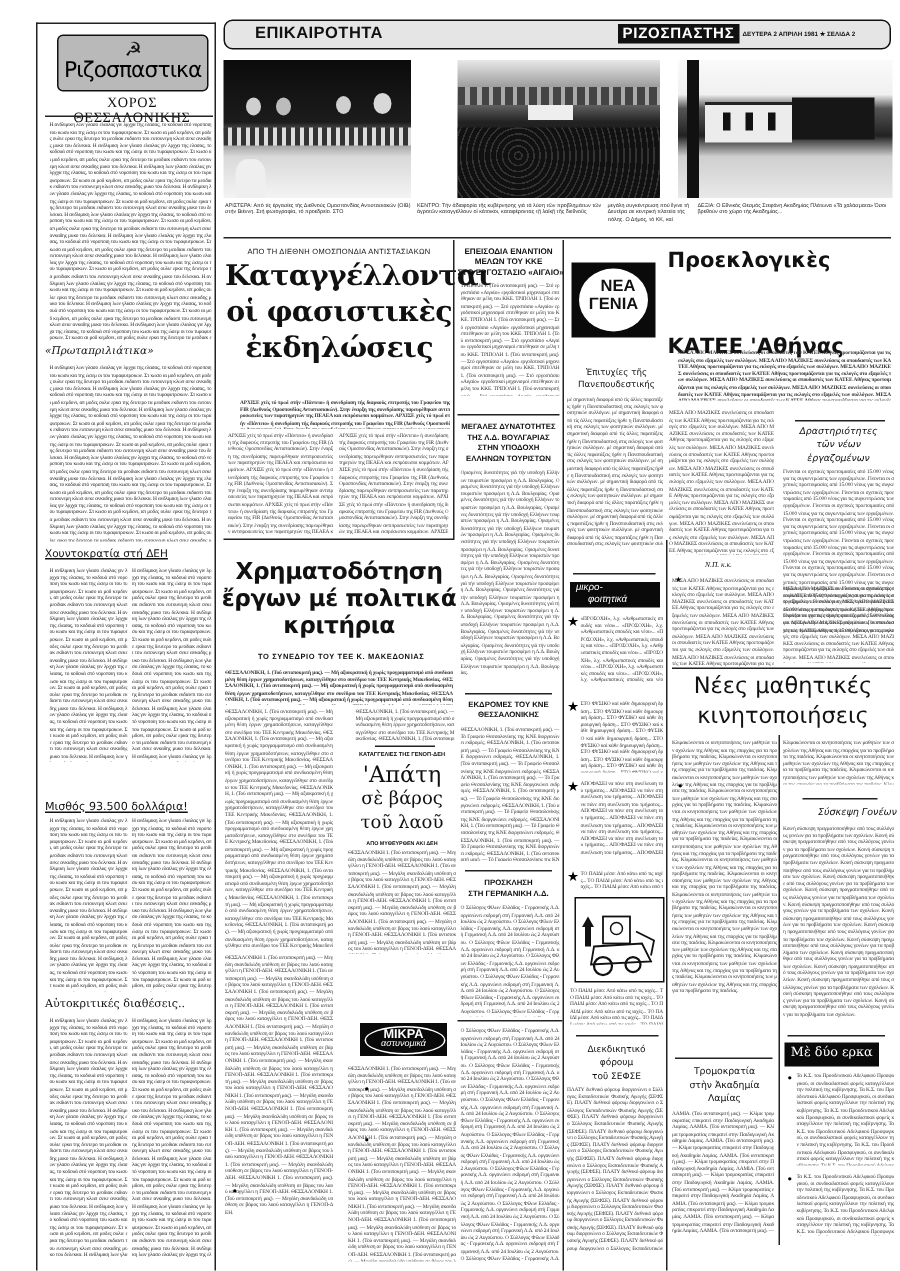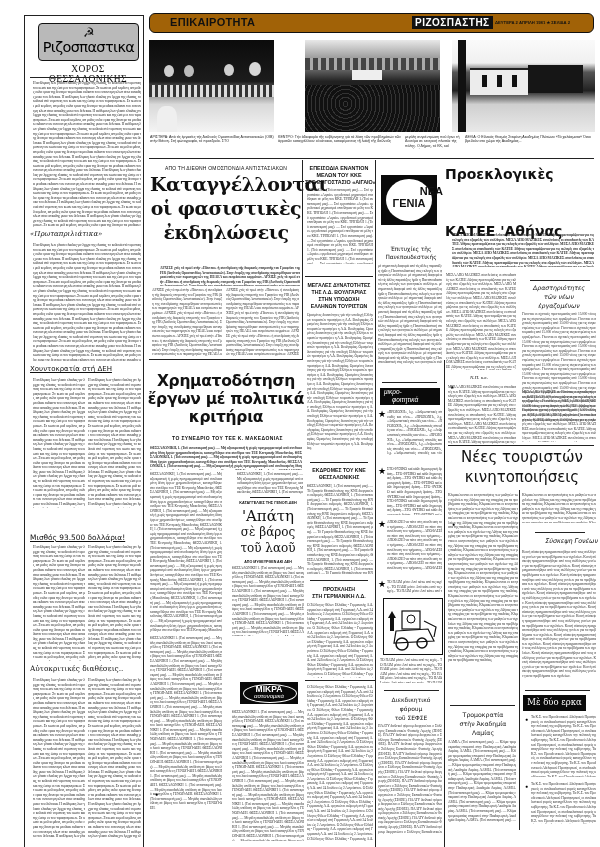--- a/index.html
+++ b/index.html
@@ -17,21 +17,21 @@
   .star { position: absolute; font-size: 9px; line-height: 9px; color: #000; }
   .cond { font-family: "Liberation Sans Narrow", "Liberation Sans", sans-serif; }
 </style>
 </head>
 <body>
 
 <div class="vline" style="left:24px;top:15px;height:832px;"></div>
 <div class="hline" style="left:24px;top:15px;width:120px;"></div>
 <div class="vline" style="left:143px;top:15px;height:832px;"></div>
 
-<div class="abs" style="left:149px;top:13px;width:443px;height:18px;border:1px solid #111;border-radius:6px;background:#a16207;">
+<div class="abs" style="left:149px;top:13px;width:443px;height:18px;border:1px solid #111;border-radius:6px;background:#e5e5e5;">
   <span class="abs" style="left:20px;top:2px;font-family:'Liberation Sans',sans-serif;font-weight:bold;font-size:11px;letter-spacing:0.3px;">ΕΠΙΚΑΙΡΟΤΗΤΑ</span>
   <span class="abs" style="left:262px;top:2px;background:#111;color:#fff;font-family:'Liberation Sans',sans-serif;font-weight:bold;font-size:10px;padding:1px 3px;letter-spacing:0.5px;">ΡΙΖΟΣΠΑΣΤΗΣ</span>
   <span class="abs" style="left:345px;top:6px;font-family:'Liberation Sans',sans-serif;font-size:4.2px;font-weight:bold;white-space:nowrap;">ΔΕΥΤΕΡΑ 2 ΑΠΡΙΛΗ 1981 ★ ΣΕΛΙΔΑ 2</span>
 </div>
 
 <div class="abs" style="left:38px;top:23px;width:99px;height:36px;border:1px solid #111;border-radius:4px;background:#b9b9b9;">
   <span class="abs" style="left:44px;top:2px;font-size:13px;line-height:13px;color:#111;">☭</span>
   <span class="abs" style="left:3px;top:15px;width:93px;text-align:center;font-family:'DejaVu Sans',sans-serif;font-size:14.5px;letter-spacing:-0.6px;color:#000;">Ριζοσπαστικα</span>
 </div>
 <div class="abs" style="left:36px;top:64px;width:104px;text-align:center;font-size:9.5px;letter-spacing:0.4px;">ΧΟΡΟΣ ΘΕΣΣΑΛΟΝΙΚΗΣ</div>
@@ -145,21 +145,21 @@
   <div>ΠΡΟΣΚΛΗΣΗ</div>
   <div>ΣΤΗ ΓΕΡΜΑΝΙΚΗ Λ.Δ.</div>
 </div>
 <div class="txt" style="left:307px;top:603px;width:66px;height:75px;">Ο Σύλλογος Φίλων Ελλάδας - Γερμανικής Λ.Δ. οργανώνει εκδρομή στή Γερμανική Λ.Δ. από 24 Ιουλίου ώς 2 Αυγούστου. Ο Σύλλογος Φίλων Ελλάδας - Γερμανικής Λ.Δ. οργανώνει εκδρομή στή Γερμανική Λ.Δ. από 24 Ιουλίου ώς 2 Αυγούστου. Ο Σύλλογος Φίλων Ελλάδας - Γερμανικής Λ.Δ. οργανώνει εκδρομή στή Γερμανική Λ.Δ. από 24 Ιουλίου ώς 2 Αυγούστου. Ο Σύλλογος Φίλων Ελλάδας - Γερμανικής Λ.Δ. οργανώνει εκδρομή στή Γερμανική Λ.Δ. από 24 Ιουλίου ώς 2 Αυγούστου. Ο Σύλλογος Φίλων Ελλάδας - Γερμανικής Λ.Δ. οργανώνει εκδρομή στή Γερμανική Λ.Δ. από 24 Ιουλίου ώς 2 Αυγούστου. Ο Σύλλογος Φίλων Ελλάδας - Γερμανικής Λ.Δ. οργανώνει εκδρομή στή Γερμανική Λ.Δ. από 24 Ιουλίου ώς 2 Αυγούστου. Ο Σύλλογος Φίλων Ελλάδας - Γερμανικής Λ.Δ. οργανώνει εκδρομή στή Γερμανική Λ.Δ. από 24 Ιουλίου ώς 2 Αυγούστου. Ο Σύλλογος Φίλων Ελλάδας - Γερμανικής Λ.Δ. οργανώνει εκδρομή στή Γερμανική Λ.Δ. από 24 Ιουλίου ώς 2 Αυγούστου. Ο Σύλλογος Φίλων Ελλάδας - Γερμανικής Λ.Δ. οργανώνει εκδρομή στή Γερμανική Λ.Δ. από 24 Ιουλίου ώς 2 Αυγούστου. Ο Σύλλογος Φίλων Ελλάδας - Γερμανικής Λ.Δ. οργανώνει εκδρομή στή Γερμανική Λ.Δ. από 24 Ιουλίου ώς 2 Αυγούστου. Ο Σύλλογος Φίλων Ελλάδας - Γερμανικής Λ.Δ. οργανώνει εκδρομή στή Γερμανική Λ.Δ. από 24 Ιουλίου ώς 2 Αυγούστου. Ο Σύλλογος Φίλων Ελλάδας - Γερμανικής Λ.Δ. οργανώνει εκδρομή στή Γερμανική Λ.Δ. από 24 Ιουλίου ώς 2 Αυγούστου. Ο Σύλλογος Φίλων Ελλάδας - Γερμανικής Λ.Δ. οργανώνει εκδρομή στή Γερμανική Λ.Δ. από 24 Ιουλίου ώς 2 Αυγούστου. Ο Σύλλογος Φίλων Ελλάδας - Γερμανικής Λ.Δ. οργανώνει εκδρομή στή Γερμανική Λ.Δ. από 24 Ιουλίου ώς 2 Αυγούστου. Ο Σύλλογος Φίλων Ελλάδας - Γερμανικής Λ.Δ. οργανώνει εκδρομή στή Γερμανική Λ.Δ. από 24 Ιουλίου ώς 2 Αυγούστου.</div>
 <div class="hline" style="left:305px;top:680px;width:70px;"></div>
 <div class="txt" style="left:307px;top:685px;width:66px;height:156px;">Ο Σύλλογος Φίλων Ελλάδας - Γερμανικής Λ.Δ. οργανώνει εκδρομή στή Γερμανική Λ.Δ. από 24 Ιουλίου ώς 2 Αυγούστου. Ο Σύλλογος Φίλων Ελλάδας - Γερμανικής Λ.Δ. οργανώνει εκδρομή στή Γερμανική Λ.Δ. από 24 Ιουλίου ώς 2 Αυγούστου. Ο Σύλλογος Φίλων Ελλάδας - Γερμανικής Λ.Δ. οργανώνει εκδρομή στή Γερμανική Λ.Δ. από 24 Ιουλίου ώς 2 Αυγούστου. Ο Σύλλογος Φίλων Ελλάδας - Γερμανικής Λ.Δ. οργανώνει εκδρομή στή Γερμανική Λ.Δ. από 24 Ιουλίου ώς 2 Αυγούστου. Ο Σύλλογος Φίλων Ελλάδας - Γερμανικής Λ.Δ. οργανώνει εκδρομή στή Γερμανική Λ.Δ. από 24 Ιουλίου ώς 2 Αυγούστου. Ο Σύλλογος Φίλων Ελλάδας - Γερμανικής Λ.Δ. οργανώνει εκδρομή στή Γερμανική Λ.Δ. από 24 Ιουλίου ώς 2 Αυγούστου. Ο Σύλλογος Φίλων Ελλάδας - Γερμανικής Λ.Δ. οργανώνει εκδρομή στή Γερμανική Λ.Δ. από 24 Ιουλίου ώς 2 Αυγούστου. Ο Σύλλογος Φίλων Ελλάδας - Γερμανικής Λ.Δ. οργανώνει εκδρομή στή Γερμανική Λ.Δ. από 24 Ιουλίου ώς 2 Αυγούστου. Ο Σύλλογος Φίλων Ελλάδας - Γερμανικής Λ.Δ. οργανώνει εκδρομή στή Γερμανική Λ.Δ. από 24 Ιουλίου ώς 2 Αυγούστου. Ο Σύλλογος Φίλων Ελλάδας - Γερμανικής Λ.Δ. οργανώνει εκδρομή στή Γερμανική Λ.Δ. από 24 Ιουλίου ώς 2 Αυγούστου. Ο Σύλλογος Φίλων Ελλάδας - Γερμανικής Λ.Δ. οργανώνει εκδρομή στή Γερμανική Λ.Δ. από 24 Ιουλίου ώς 2 Αυγούστου. Ο Σύλλογος Φίλων Ελλάδας - Γερμανικής Λ.Δ. οργανώνει εκδρομή στή Γερμανική Λ.Δ. από 24 Ιουλίου ώς 2 Αυγούστου. Ο Σύλλογος Φίλων Ελλάδας - Γερμανικής Λ.Δ. οργανώνει εκδρομή στή Γερμανική Λ.Δ. από 24 Ιουλίου ώς 2 Αυγούστου. Ο Σύλλογος Φίλων Ελλάδας - Γερμανικής Λ.Δ. οργανώνει εκδρομή στή Γερμανική Λ.Δ. από 24 Ιουλίου ώς 2 Αυγούστου. Ο Σύλλογος Φίλων Ελλάδας - Γερμανικής Λ.Δ. οργανώνει εκδρομή στή Γερμανική Λ.Δ. από 24 Ιουλίου ώς 2 Αυγούστου.</div>
 <div class="vline" style="left:375px;top:160px;height:687px;"></div>
 
 <div class="abs" style="left:381px;top:175px;width:56px;height:50px;background:#0a0a0a;">
   <div class="abs" style="left:5px;top:4px;width:46px;height:42px;background:#fff;border-radius:50%;"></div>
-  <span class="abs" style="left:0;top:10px;width:62px;text-align:right;font-family:'Liberation Sans',sans-serif;font-weight:bold;font-size:11px;line-height:12px;">ΝΕΑ</span>
+  <span class="abs" style="left:0;top:10px;width:62px;text-align:center;font-family:'Liberation Sans',sans-serif;font-weight:bold;font-size:11px;line-height:12px;">ΝΕΑ</span>
   <span class="abs" style="left:0;top:22px;width:56px;text-align:center;font-family:'Liberation Sans',sans-serif;font-weight:bold;font-size:11px;line-height:12px;">ΓΕΝΙΑ</span>
 </div>
 <div class="abs" style="left:378px;top:245px;width:66px;text-align:center;font-family:'DejaVu Sans',sans-serif;font-size:5.8px;line-height:8px;">
   <div>Ἐπιτυχίες τῆς</div>
   <div>Πανεπουδεστικής</div>
 </div>
 <div class="txt" style="left:378px;top:264px;width:64px;height:100px;">μέ σημαντική διαφορά από τίς άλλες παρατάξεις ήρθε η Πανσπουδαστική στις εκλογές των φοιτητικών συλλόγων. μέ σημαντική διαφορά από τίς άλλες παρατάξεις ήρθε η Πανσπουδαστική στις εκλογές των φοιτητικών συλλόγων. μέ σημαντική διαφορά από τίς άλλες παρατάξεις ήρθε η Πανσπουδαστική στις εκλογές των φοιτητικών συλλόγων. μέ σημαντική διαφορά από τίς άλλες παρατάξεις ήρθε η Πανσπουδαστική στις εκλογές των φοιτητικών συλλόγων. μέ σημαντική διαφορά από τίς άλλες παρατάξεις ήρθε η Πανσπουδαστική στις εκλογές των φοιτητικών συλλόγων. μέ σημαντική διαφορά από τίς άλλες παρατάξεις ήρθε η Πανσπουδαστική στις εκλογές των φοιτητικών συλλόγων. μέ σημαντική διαφορά από τίς άλλες παρατάξεις ήρθε η Πανσπουδαστική στις εκλογές των φοιτητικών συλλόγων. μέ σημαντική διαφορά από τίς άλλες παρατάξεις ήρθε η Πανσπουδαστική στις εκλογές των φοιτητικών συλλόγων. μέ σημαντική διαφορά από τίς άλλες παρατάξεις ήρθε η Πανσπουδαστική στις εκλογές των φοιτητικών συλλόγων. μέ σημαντική διαφορά από τίς άλλες παρατάξεις ήρθε η Πανσπουδαστική στις εκλογές των φοιτητικών συλλόγων. μέ σημαντική διαφορά από τίς άλλες παρατάξεις ήρθε η Πανσπουδαστική στις εκλογές των φοιτητικών συλλόγων. μέ σημαντική διαφορά από τίς άλλες παρατάξεις ήρθε η Πανσπουδαστική στις εκλογές των φοιτητικών συλλόγων. μέ σημαντική διαφορά από τίς άλλες παρατάξεις ήρθε η Πανσπουδαστική στις εκλογές των φοιτητικών συλλόγων. μέ σημαντική διαφορά από τίς άλλες παρατάξεις ήρθε η Πανσπουδαστική στις εκλογές των φοιτητικών συλλόγων. μέ σημαντική διαφορά από τίς άλλες παρατάξεις ήρθε η Πανσπουδαστική στις εκλογές των φοιτητικών συλλόγων.</div>
 
 <div class="abs" style="left:445px;top:165px;width:152px;text-align:left;font-family:'DejaVu Sans',sans-serif;font-weight:bold;">
   <div style="font-size:14px;line-height:19px;">Προεκλογικὲς</div>
@@ -211,21 +211,21 @@
   <div>φόρουμ</div>
   <div>τοῦ ΣΕΦΣΕ</div>
 </div>
 <div class="txt" style="left:378px;top:724px;width:64px;height:110px;">ΠΛΑΤΥ διεθνικό φόρουμ διοργανώνει ο Σύλλογος Εκπαιδευτικών Φυσικής Αγωγής (ΣΕΦΣΕ). ΠΛΑΤΥ διεθνικό φόρουμ διοργανώνει ο Σύλλογος Εκπαιδευτικών Φυσικής Αγωγής (ΣΕΦΣΕ). ΠΛΑΤΥ διεθνικό φόρουμ διοργανώνει ο Σύλλογος Εκπαιδευτικών Φυσικής Αγωγής (ΣΕΦΣΕ). ΠΛΑΤΥ διεθνικό φόρουμ διοργανώνει ο Σύλλογος Εκπαιδευτικών Φυσικής Αγωγής (ΣΕΦΣΕ). ΠΛΑΤΥ διεθνικό φόρουμ διοργανώνει ο Σύλλογος Εκπαιδευτικών Φυσικής Αγωγής (ΣΕΦΣΕ). ΠΛΑΤΥ διεθνικό φόρουμ διοργανώνει ο Σύλλογος Εκπαιδευτικών Φυσικής Αγωγής (ΣΕΦΣΕ). ΠΛΑΤΥ διεθνικό φόρουμ διοργανώνει ο Σύλλογος Εκπαιδευτικών Φυσικής Αγωγής (ΣΕΦΣΕ). ΠΛΑΤΥ διεθνικό φόρουμ διοργανώνει ο Σύλλογος Εκπαιδευτικών Φυσικής Αγωγής (ΣΕΦΣΕ). ΠΛΑΤΥ διεθνικό φόρουμ διοργανώνει ο Σύλλογος Εκπαιδευτικών Φυσικής Αγωγής (ΣΕΦΣΕ). ΠΛΑΤΥ διεθνικό φόρουμ διοργανώνει ο Σύλλογος Εκπαιδευτικών Φυσικής Αγωγής (ΣΕΦΣΕ). ΠΛΑΤΥ διεθνικό φόρουμ διοργανώνει ο Σύλλογος Εκπαιδευτικών Φυσικής Αγωγής (ΣΕΦΣΕ). ΠΛΑΤΥ διεθνικό φόρουμ διοργανώνει ο Σύλλογος Εκπαιδευτικών Φυσικής Αγωγής (ΣΕΦΣΕ). ΠΛΑΤΥ διεθνικό φόρουμ διοργανώνει ο Σύλλογος Εκπαιδευτικών Φυσικής Αγωγής (ΣΕΦΣΕ). ΠΛΑΤΥ διεθνικό φόρουμ διοργανώνει ο Σύλλογος Εκπαιδευτικών Φυσικής Αγωγής (ΣΕΦΣΕ). ΠΛΑΤΥ διεθνικό φόρουμ διοργανώνει ο Σύλλογος Εκπαιδευτικών Φυσικής Αγωγής (ΣΕΦΣΕ).</div>
 <div class="vline" style="left:444px;top:360px;height:487px;"></div>
 
 <div class="txt" style="left:448px;top:385px;width:68px;height:60px;">ΜΕΣΑ ΑΠΟ ΜΑΖΙΚΕΣ συνελεύσεις οι σπουδαστές των ΚΑΤΕΕ Αθήνας προετοιμάζονται για τις εκλογές στο εξαμελές των συλλόγων. ΜΕΣΑ ΑΠΟ ΜΑΖΙΚΕΣ συνελεύσεις οι σπουδαστές των ΚΑΤΕΕ Αθήνας προετοιμάζονται για τις εκλογές στο εξαμελές των συλλόγων. ΜΕΣΑ ΑΠΟ ΜΑΖΙΚΕΣ συνελεύσεις οι σπουδαστές των ΚΑΤΕΕ Αθήνας προετοιμάζονται για τις εκλογές στο εξαμελές των συλλόγων. ΜΕΣΑ ΑΠΟ ΜΑΖΙΚΕΣ συνελεύσεις οι σπουδαστές των ΚΑΤΕΕ Αθήνας προετοιμάζονται για τις εκλογές στο εξαμελές των συλλόγων. ΜΕΣΑ ΑΠΟ ΜΑΖΙΚΕΣ συνελεύσεις οι σπουδαστές των ΚΑΤΕΕ Αθήνας προετοιμάζονται για τις εκλογές στο εξαμελές των συλλόγων. ΜΕΣΑ ΑΠΟ ΜΑΖΙΚΕΣ συνελεύσεις οι σπουδαστές των ΚΑΤΕΕ Αθήνας προετοιμάζονται για τις εκλογές στο εξαμελές των συλλόγων. ΜΕΣΑ ΑΠΟ ΜΑΖΙΚΕΣ συνελεύσεις οι σπουδαστές των ΚΑΤΕΕ Αθήνας προετοιμάζονται για τις εκλογές στο εξαμελές των συλλόγων. ΜΕΣΑ ΑΠΟ ΜΑΖΙΚΕΣ συνελεύσεις οι σπουδαστές των ΚΑΤΕΕ Αθήνας προετοιμάζονται για τις εκλογές στο εξαμελές των συλλόγων. ΜΕΣΑ ΑΠΟ ΜΑΖΙΚΕΣ συνελεύσεις οι σπουδαστές των ΚΑΤΕΕ Αθήνας προετοιμάζονται για τις εκλογές στο εξαμελές των συλλόγων. ΜΕΣΑ ΑΠΟ ΜΑΖΙΚΕΣ συνελεύσεις οι σπουδαστές των ΚΑΤΕΕ Αθήνας προετοιμάζονται για τις εκλογές στο εξαμελές των συλλόγων. ΜΕΣΑ ΑΠΟ ΜΑΖΙΚΕΣ συνελεύσεις οι σπουδαστές των ΚΑΤΕΕ Αθήνας προετοιμάζονται για τις εκλογές στο εξαμελές των συλλόγων. ΜΕΣΑ ΑΠΟ ΜΑΖΙΚΕΣ συνελεύσεις οι σπουδαστές των ΚΑΤΕΕ Αθήνας προετοιμάζονται για τις εκλογές στο εξαμελές των συλλόγων. ΜΕΣΑ ΑΠΟ ΜΑΖΙΚΕΣ συνελεύσεις οι σπουδαστές των ΚΑΤΕΕ Αθήνας προετοιμάζονται για τις εκλογές στο εξαμελές των συλλόγων. ΜΕΣΑ ΑΠΟ ΜΑΖΙΚΕΣ συνελεύσεις οι σπουδαστές των ΚΑΤΕΕ Αθήνας προετοιμάζονται για τις εκλογές στο εξαμελές των συλλόγων. ΜΕΣΑ ΑΠΟ ΜΑΖΙΚΕΣ συνελεύσεις οι σπουδαστές των ΚΑΤΕΕ Αθήνας προετοιμάζονται για τις εκλογές στο εξαμελές των συλλόγων.</div>
 <div class="txt" style="left:522px;top:390px;width:74px;height:52px;">ΜΕΣΑ ΑΠΟ ΜΑΖΙΚΕΣ συνελεύσεις οι σπουδαστές των ΚΑΤΕΕ Αθήνας προετοιμάζονται για τις εκλογές στο εξαμελές των συλλόγων. ΜΕΣΑ ΑΠΟ ΜΑΖΙΚΕΣ συνελεύσεις οι σπουδαστές των ΚΑΤΕΕ Αθήνας προετοιμάζονται για τις εκλογές στο εξαμελές των συλλόγων. ΜΕΣΑ ΑΠΟ ΜΑΖΙΚΕΣ συνελεύσεις οι σπουδαστές των ΚΑΤΕΕ Αθήνας προετοιμάζονται για τις εκλογές στο εξαμελές των συλλόγων. ΜΕΣΑ ΑΠΟ ΜΑΖΙΚΕΣ συνελεύσεις οι σπουδαστές των ΚΑΤΕΕ Αθήνας προετοιμάζονται για τις εκλογές στο εξαμελές των συλλόγων. ΜΕΣΑ ΑΠΟ ΜΑΖΙΚΕΣ συνελεύσεις οι σπουδαστές των ΚΑΤΕΕ Αθήνας προετοιμάζονται για τις εκλογές στο εξαμελές των συλλόγων. ΜΕΣΑ ΑΠΟ ΜΑΖΙΚΕΣ συνελεύσεις οι σπουδαστές των ΚΑΤΕΕ Αθήνας προετοιμάζονται για τις εκλογές στο εξαμελές των συλλόγων. ΜΕΣΑ ΑΠΟ ΜΑΖΙΚΕΣ συνελεύσεις οι σπουδαστές των ΚΑΤΕΕ Αθήνας προετοιμάζονται για τις εκλογές στο εξαμελές των συλλόγων. ΜΕΣΑ ΑΠΟ ΜΑΖΙΚΕΣ συνελεύσεις οι σπουδαστές των ΚΑΤΕΕ Αθήνας προετοιμάζονται για τις εκλογές στο εξαμελές των συλλόγων. ΜΕΣΑ ΑΠΟ ΜΑΖΙΚΕΣ συνελεύσεις οι σπουδαστές των ΚΑΤΕΕ Αθήνας προετοιμάζονται για τις εκλογές στο εξαμελές των συλλόγων. ΜΕΣΑ ΑΠΟ ΜΑΖΙΚΕΣ συνελεύσεις οι σπουδαστές των ΚΑΤΕΕ Αθήνας προετοιμάζονται για τις εκλογές στο εξαμελές των συλλόγων. ΜΕΣΑ ΑΠΟ ΜΑΖΙΚΕΣ συνελεύσεις οι σπουδαστές των ΚΑΤΕΕ Αθήνας προετοιμάζονται για τις εκλογές στο εξαμελές των συλλόγων. ΜΕΣΑ ΑΠΟ ΜΑΖΙΚΕΣ συνελεύσεις οι σπουδαστές των ΚΑΤΕΕ Αθήνας προετοιμάζονται για τις εκλογές στο εξαμελές των συλλόγων. ΜΕΣΑ ΑΠΟ ΜΑΖΙΚΕΣ συνελεύσεις οι σπουδαστές των ΚΑΤΕΕ Αθήνας προετοιμάζονται για τις εκλογές στο εξαμελές των συλλόγων. ΜΕΣΑ ΑΠΟ ΜΑΖΙΚΕΣ συνελεύσεις οι σπουδαστές των ΚΑΤΕΕ Αθήνας προετοιμάζονται για τις εκλογές στο εξαμελές των συλλόγων. ΜΕΣΑ ΑΠΟ ΜΑΖΙΚΕΣ συνελεύσεις οι σπουδαστές των ΚΑΤΕΕ Αθήνας προετοιμάζονται για τις εκλογές στο εξαμελές των συλλόγων.</div>
 <div class="hline" style="left:448px;top:445px;width:146px;"></div>
 <div class="abs" style="left:446px;top:447px;width:152px;text-align:center;font-family:'DejaVu Sans',sans-serif;">
-  <div style="font-size:15px;line-height:20px;">Νέες τουριστών</div>
+  <div style="font-size:15px;line-height:20px;">Νέες μαθητικές</div>
   <div style="font-size:15px;line-height:20px;">κινητοποιήσεις</div>
 </div>
 <div class="txt" style="left:448px;top:493px;width:70px;height:210px;">Κλιμακώνονται οι κινητοποιήσεις των μαθητών των σχολείων της Αθήνας και της επαρχίας για τα προβλήματα της παιδείας. Κλιμακώνονται οι κινητοποιήσεις των μαθητών των σχολείων της Αθήνας και της επαρχίας για τα προβλήματα της παιδείας. Κλιμακώνονται οι κινητοποιήσεις των μαθητών των σχολείων της Αθήνας και της επαρχίας για τα προβλήματα της παιδείας. Κλιμακώνονται οι κινητοποιήσεις των μαθητών των σχολείων της Αθήνας και της επαρχίας για τα προβλήματα της παιδείας. Κλιμακώνονται οι κινητοποιήσεις των μαθητών των σχολείων της Αθήνας και της επαρχίας για τα προβλήματα της παιδείας. Κλιμακώνονται οι κινητοποιήσεις των μαθητών των σχολείων της Αθήνας και της επαρχίας για τα προβλήματα της παιδείας. Κλιμακώνονται οι κινητοποιήσεις των μαθητών των σχολείων της Αθήνας και της επαρχίας για τα προβλήματα της παιδείας. Κλιμακώνονται οι κινητοποιήσεις των μαθητών των σχολείων της Αθήνας και της επαρχίας για τα προβλήματα της παιδείας. Κλιμακώνονται οι κινητοποιήσεις των μαθητών των σχολείων της Αθήνας και της επαρχίας για τα προβλήματα της παιδείας. Κλιμακώνονται οι κινητοποιήσεις των μαθητών των σχολείων της Αθήνας και της επαρχίας για τα προβλήματα της παιδείας. Κλιμακώνονται οι κινητοποιήσεις των μαθητών των σχολείων της Αθήνας και της επαρχίας για τα προβλήματα της παιδείας. Κλιμακώνονται οι κινητοποιήσεις των μαθητών των σχολείων της Αθήνας και της επαρχίας για τα προβλήματα της παιδείας. Κλιμακώνονται οι κινητοποιήσεις των μαθητών των σχολείων της Αθήνας και της επαρχίας για τα προβλήματα της παιδείας. Κλιμακώνονται οι κινητοποιήσεις των μαθητών των σχολείων της Αθήνας και της επαρχίας για τα προβλήματα της παιδείας. Κλιμακώνονται οι κινητοποιήσεις των μαθητών των σχολείων της Αθήνας και της επαρχίας για τα προβλήματα της παιδείας.</div>
 <div class="star" style="left:452px;top:520px;font-size:5px;">●</div>
 <div class="txt" style="left:522px;top:493px;width:74px;height:30px;">Κλιμακώνονται οι κινητοποιήσεις των μαθητών των σχολείων της Αθήνας και της επαρχίας για τα προβλήματα της παιδείας. Κλιμακώνονται οι κινητοποιήσεις των μαθητών των σχολείων της Αθήνας και της επαρχίας για τα προβλήματα της παιδείας. Κλιμακώνονται οι κινητοποιήσεις των μαθητών των σχολείων της Αθήνας και της επαρχίας για τα προβλήματα της παιδείας. Κλιμακώνονται οι κινητοποιήσεις των μαθητών των σχολείων της Αθήνας και της επαρχίας για τα προβλήματα της παιδείας. Κλιμακώνονται οι κινητοποιήσεις των μαθητών των σχολείων της Αθήνας και της επαρχίας για τα προβλήματα της παιδείας. Κλιμακώνονται οι κινητοποιήσεις των μαθητών των σχολείων της Αθήνας και της επαρχίας για τα προβλήματα της παιδείας. Κλιμακώνονται οι κινητοποιήσεις των μαθητών των σχολείων της Αθήνας και της επαρχίας για τα προβλήματα της παιδείας. Κλιμακώνονται οι κινητοποιήσεις των μαθητών των σχολείων της Αθήνας και της επαρχίας για τα προβλήματα της παιδείας. Κλιμακώνονται οι κινητοποιήσεις των μαθητών των σχολείων της Αθήνας και της επαρχίας για τα προβλήματα της παιδείας. Κλιμακώνονται οι κινητοποιήσεις των μαθητών των σχολείων της Αθήνας και της επαρχίας για τα προβλήματα της παιδείας. Κλιμακώνονται οι κινητοποιήσεις των μαθητών των σχολείων της Αθήνας και της επαρχίας για τα προβλήματα της παιδείας. Κλιμακώνονται οι κινητοποιήσεις των μαθητών των σχολείων της Αθήνας και της επαρχίας για τα προβλήματα της παιδείας. Κλιμακώνονται οι κινητοποιήσεις των μαθητών των σχολείων της Αθήνας και της επαρχίας για τα προβλήματα της παιδείας. Κλιμακώνονται οι κινητοποιήσεις των μαθητών των σχολείων της Αθήνας και της επαρχίας για τα προβλήματα της παιδείας. Κλιμακώνονται οι κινητοποιήσεις των μαθητών των σχολείων της Αθήνας και της επαρχίας για τα προβλήματα της παιδείας.</div>
 <div class="hline" style="left:535px;top:532px;width:50px;"></div>
 <div class="abs" style="left:520px;top:537px;width:78px;text-align:right;font-family:'DejaVu Sans',sans-serif;font-style:italic;font-size:6.4px;">Σύσκεψη Γονέων</div>
 <div class="txt" style="left:522px;top:550px;width:74px;height:135px;">Κοινή σύσκεψη πραγματοποιήθηκε από τους συλλόγους γονέων για τα προβλήματα των σχολείων. Κοινή σύσκεψη πραγματοποιήθηκε από τους συλλόγους γονέων για τα προβλήματα των σχολείων. Κοινή σύσκεψη πραγματοποιήθηκε από τους συλλόγους γονέων για τα προβλήματα των σχολείων. Κοινή σύσκεψη πραγματοποιήθηκε από τους συλλόγους γονέων για τα προβλήματα των σχολείων. Κοινή σύσκεψη πραγματοποιήθηκε από τους συλλόγους γονέων για τα προβλήματα των σχολείων. Κοινή σύσκεψη πραγματοποιήθηκε από τους συλλόγους γονέων για τα προβλήματα των σχολείων. Κοινή σύσκεψη πραγματοποιήθηκε από τους συλλόγους γονέων για τα προβλήματα των σχολείων. Κοινή σύσκεψη πραγματοποιήθηκε από τους συλλόγους γονέων για τα προβλήματα των σχολείων. Κοινή σύσκεψη πραγματοποιήθηκε από τους συλλόγους γονέων για τα προβλήματα των σχολείων. Κοινή σύσκεψη πραγματοποιήθηκε από τους συλλόγους γονέων για τα προβλήματα των σχολείων. Κοινή σύσκεψη πραγματοποιήθηκε από τους συλλόγους γονέων για τα προβλήματα των σχολείων. Κοινή σύσκεψη πραγματοποιήθηκε από τους συλλόγους γονέων για τα προβλήματα των σχολείων. Κοινή σύσκεψη πραγματοποιήθηκε από τους συλλόγους γονέων για τα προβλήματα των σχολείων. Κοινή σύσκεψη πραγματοποιήθηκε από τους συλλόγους γονέων για τα προβλήματα των σχολείων. Κοινή σύσκεψη πραγματοποιήθηκε από τους συλλόγους γονέων για τα προβλήματα των σχολείων.</div>
 
 <div class="hline" style="left:450px;top:705px;width:65px;"></div>

